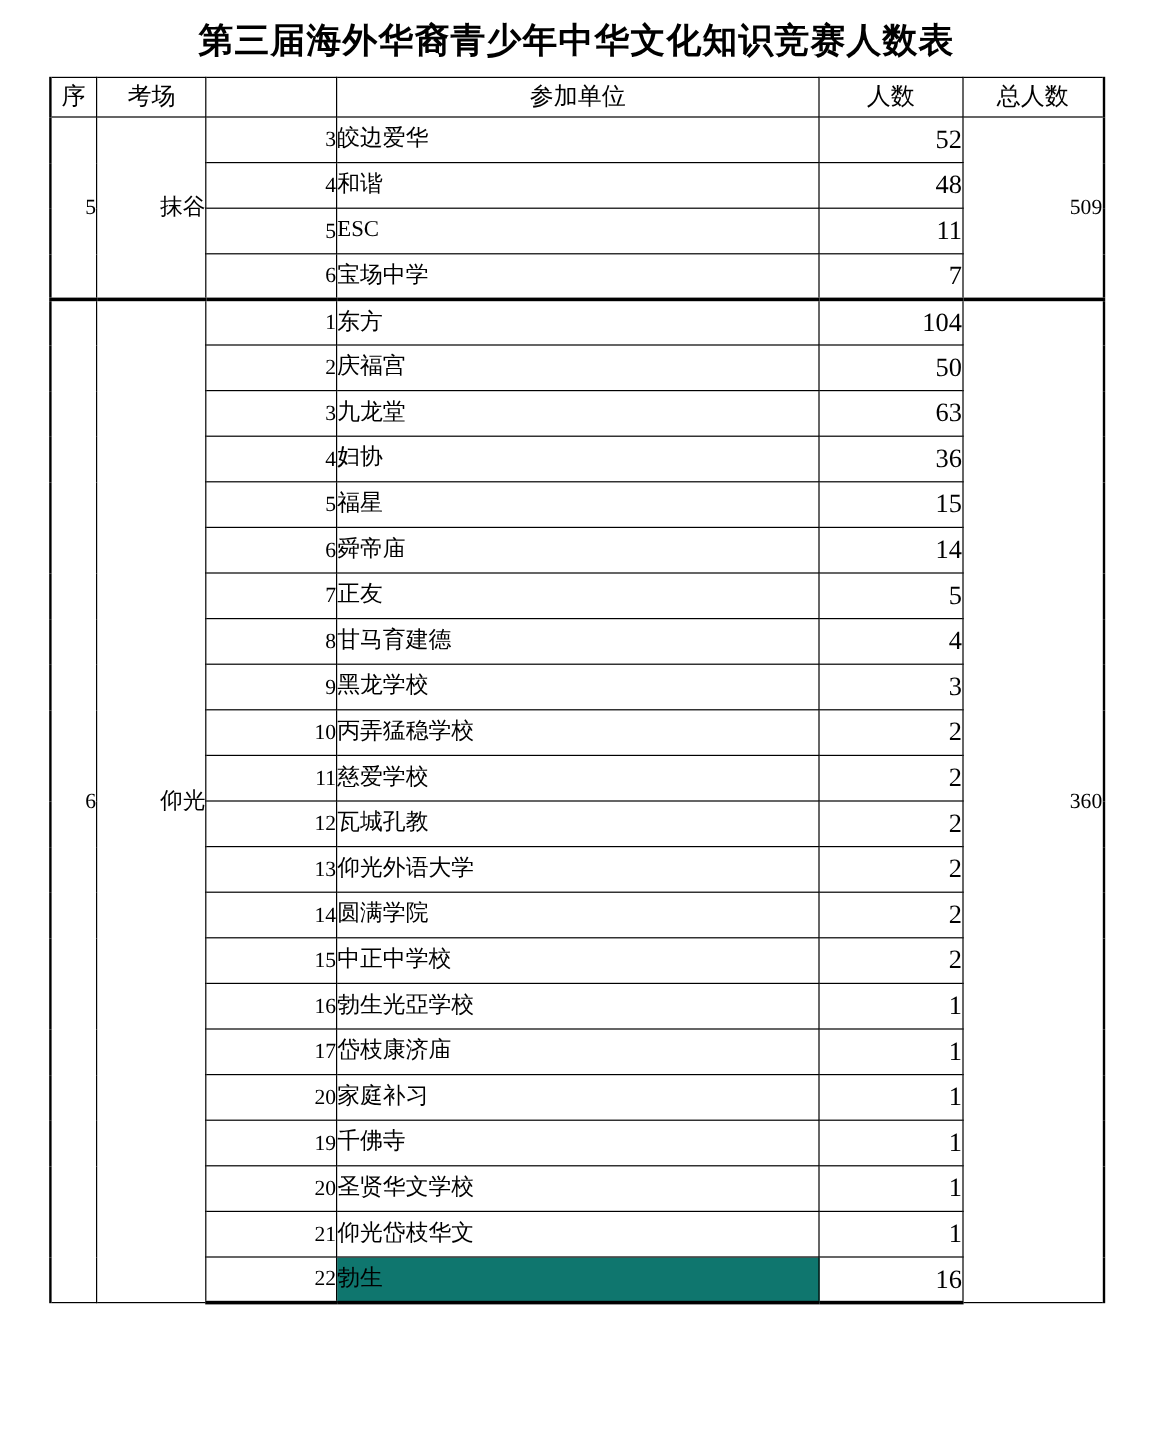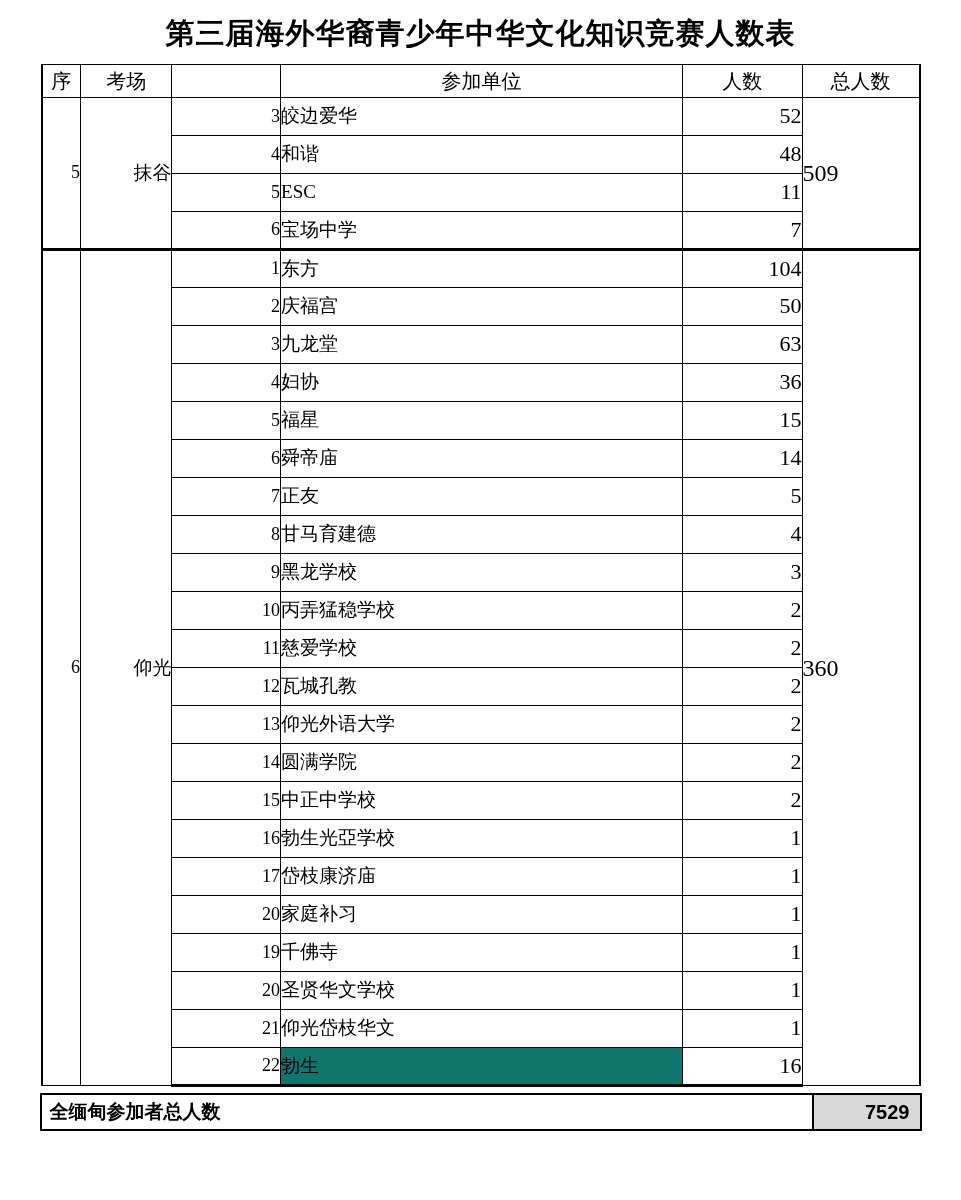--- a/index.html
+++ b/index.html
@@ -83,23 +83,23 @@
     text-align: left;
     padding-left: 5px;
     font-size: 19px;
   }
   .cell-count {
     text-align: right;
     padding-right: 7px;
     font-size: 22px;
   }
   .cell-total {
-    text-align: left;
+    text-align: right;
     padding-right: 8px;
-    font-size: 24px;
+    font-size: 18px;
     vertical-align: middle;
   }
   
   .grp-left {
     border-top: 1px solid #000;
     border-bottom: 1px solid #000;
   }
   .thick-top { border-top: 3px solid #000 !important; }
   .thick-bottom { border-bottom: 3px solid #000 !important; }
   .outer-left { border-left: 2px solid #000 !important; }
@@ -296,26 +296,14 @@
           <td class="cell-count">1</td>
         </tr>
         <tr class="row-h">
           <td class="cell-num thick-bottom">22</td>
           <td class="cell-unit hl thick-bottom">勃生</td>
           <td class="cell-count thick-bottom">16</td>
         </tr>
       </tbody>
   </table>
 
-  <table class="footer">
-    <colgroup>
-        <col class="f-label">
-        <col class="f-value">
-      </colgroup>
-    <tbody>
-      <tr>
-        <td class="foot-label">全缅甸参加者总人数</td>
-        <td class="foot-value">7529</td>
-      </tr>
-    </tbody>
-  </table>
 
 </div>
 
 </body></html>

